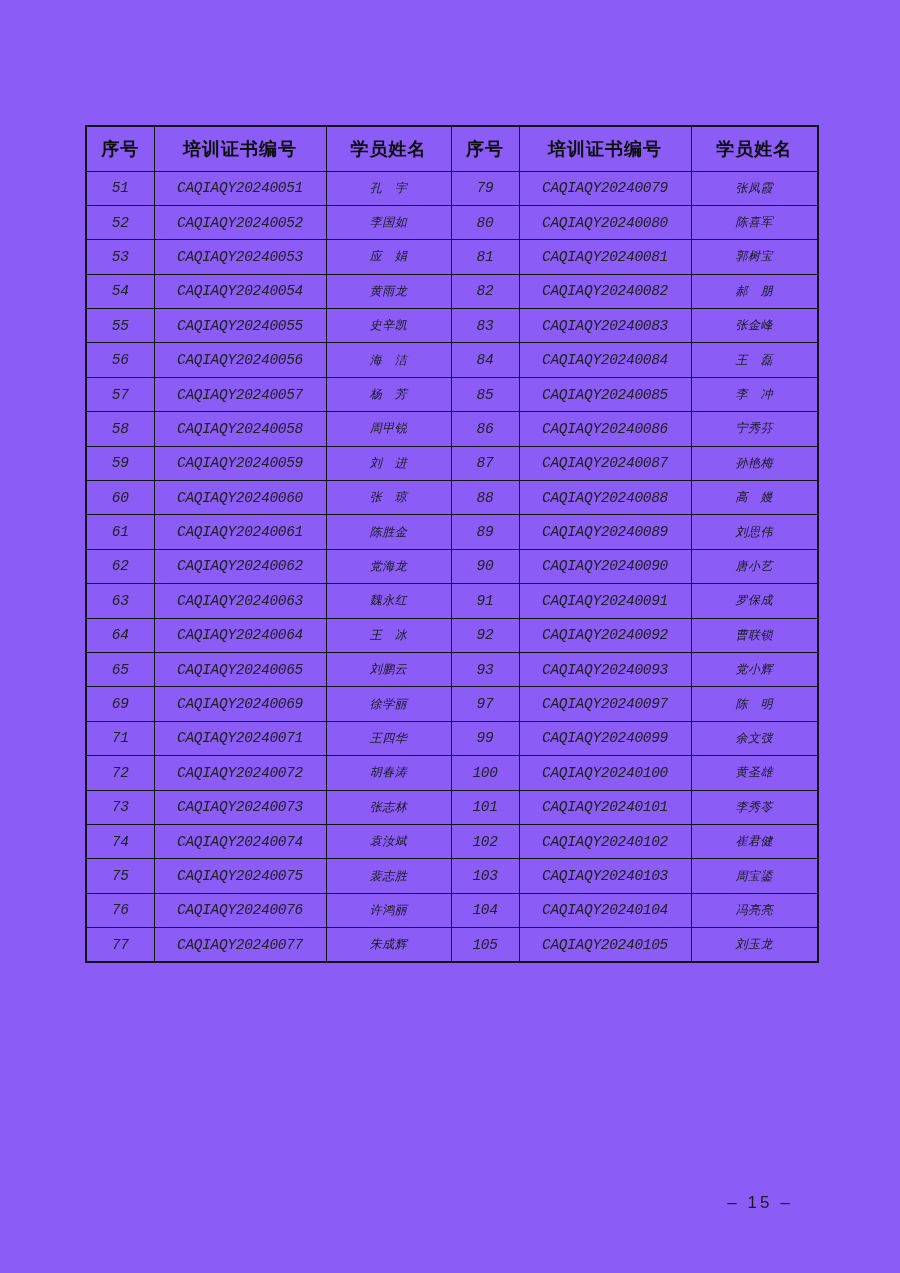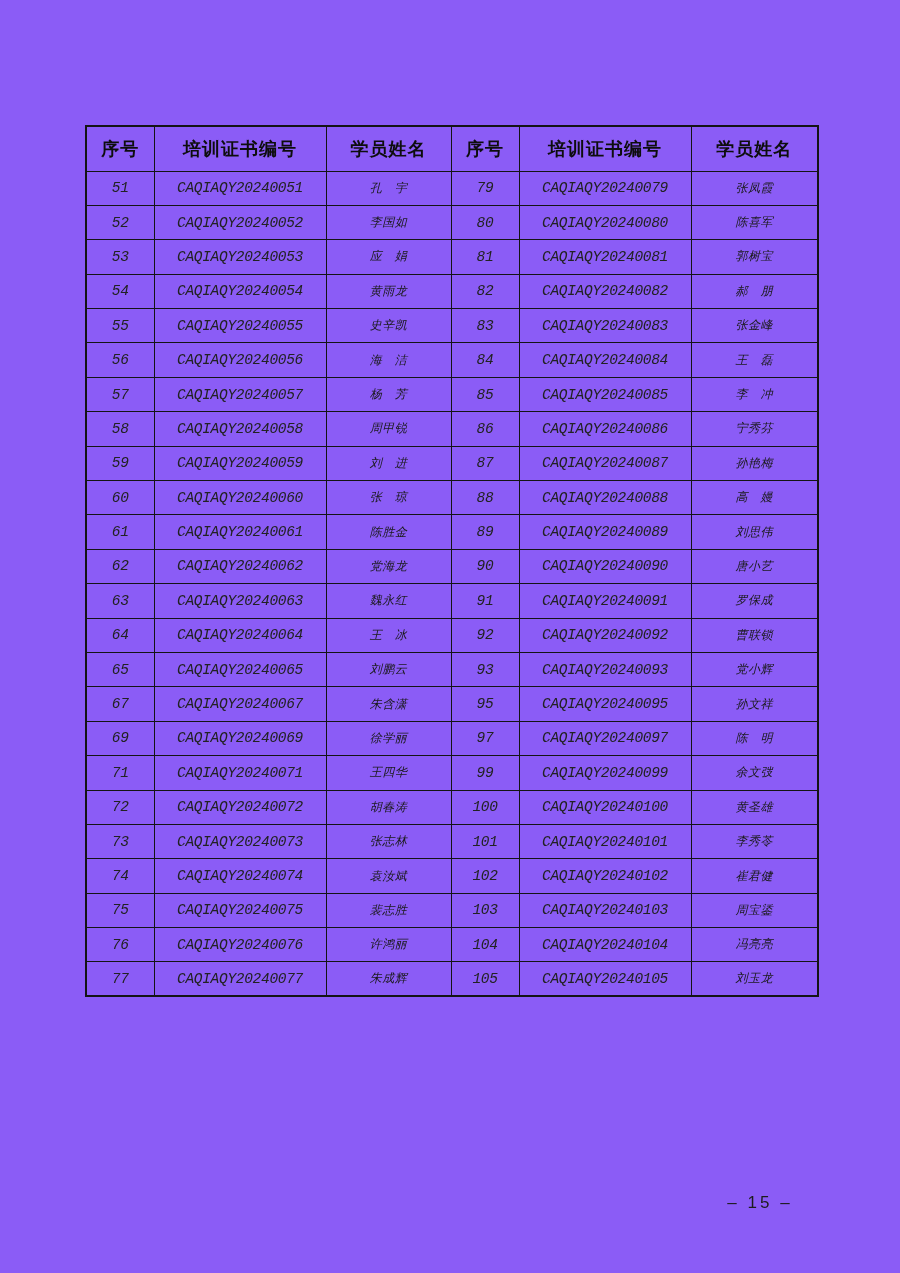--- a/index.html
+++ b/index.html
@@ -200,28 +200,20 @@
         </tr>
         <tr>
           <td class="serial-cell">65</td>
           <td class="certificate-cell">CAQIAQY20240065</td>
           <td class="name-cell">刘鹏云</td>
           <td class="serial-cell">93</td>
           <td class="certificate-cell">CAQIAQY20240093</td>
           <td class="name-cell">党小辉</td>
         </tr>
         <tr>
-          <td class="serial-cell">67</td>
-          <td class="certificate-cell">CAQIAQY20240067</td>
-          <td class="name-cell">朱含潇</td>
-          <td class="serial-cell">95</td>
-          <td class="certificate-cell">CAQIAQY20240095</td>
-          <td class="name-cell">孙文祥</td>
-        </tr>
-        <tr>
           <td class="serial-cell">69</td>
           <td class="certificate-cell">CAQIAQY20240069</td>
           <td class="name-cell">徐学丽</td>
           <td class="serial-cell">97</td>
           <td class="certificate-cell">CAQIAQY20240097</td>
           <td class="name-cell">陈　明</td>
         </tr>
         <tr>
           <td class="serial-cell">71</td>
           <td class="certificate-cell">CAQIAQY20240071</td>

